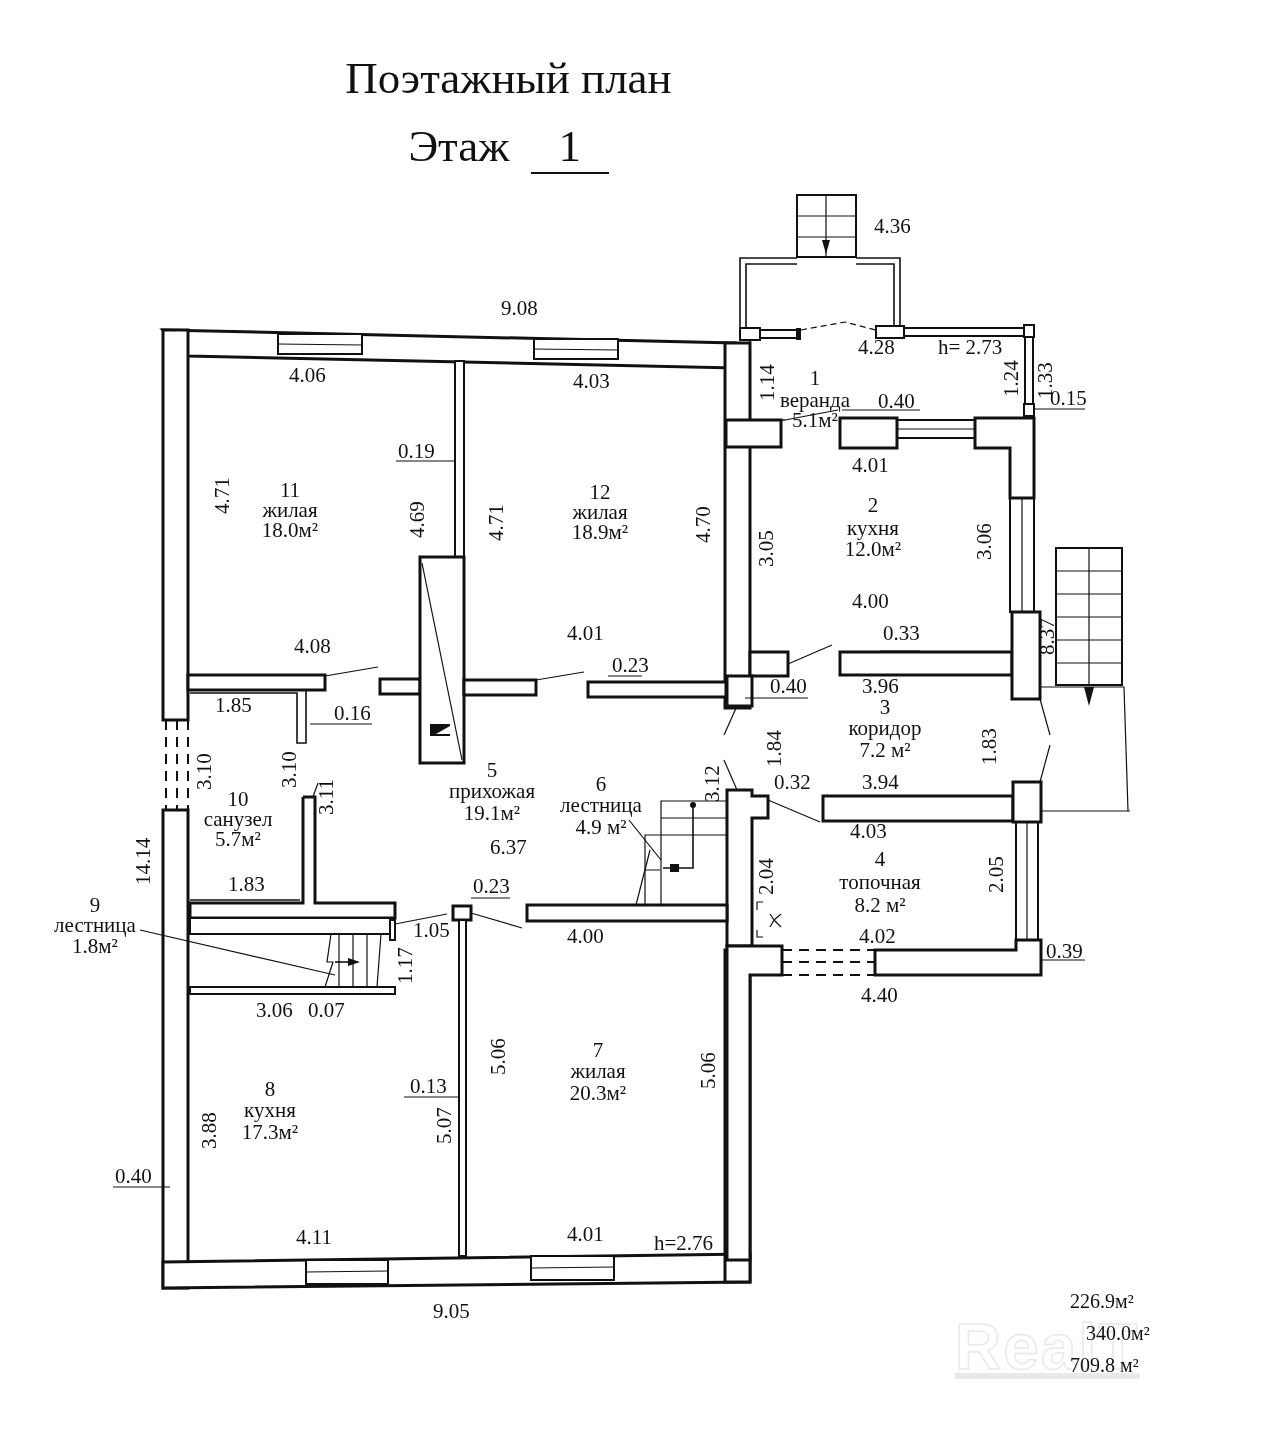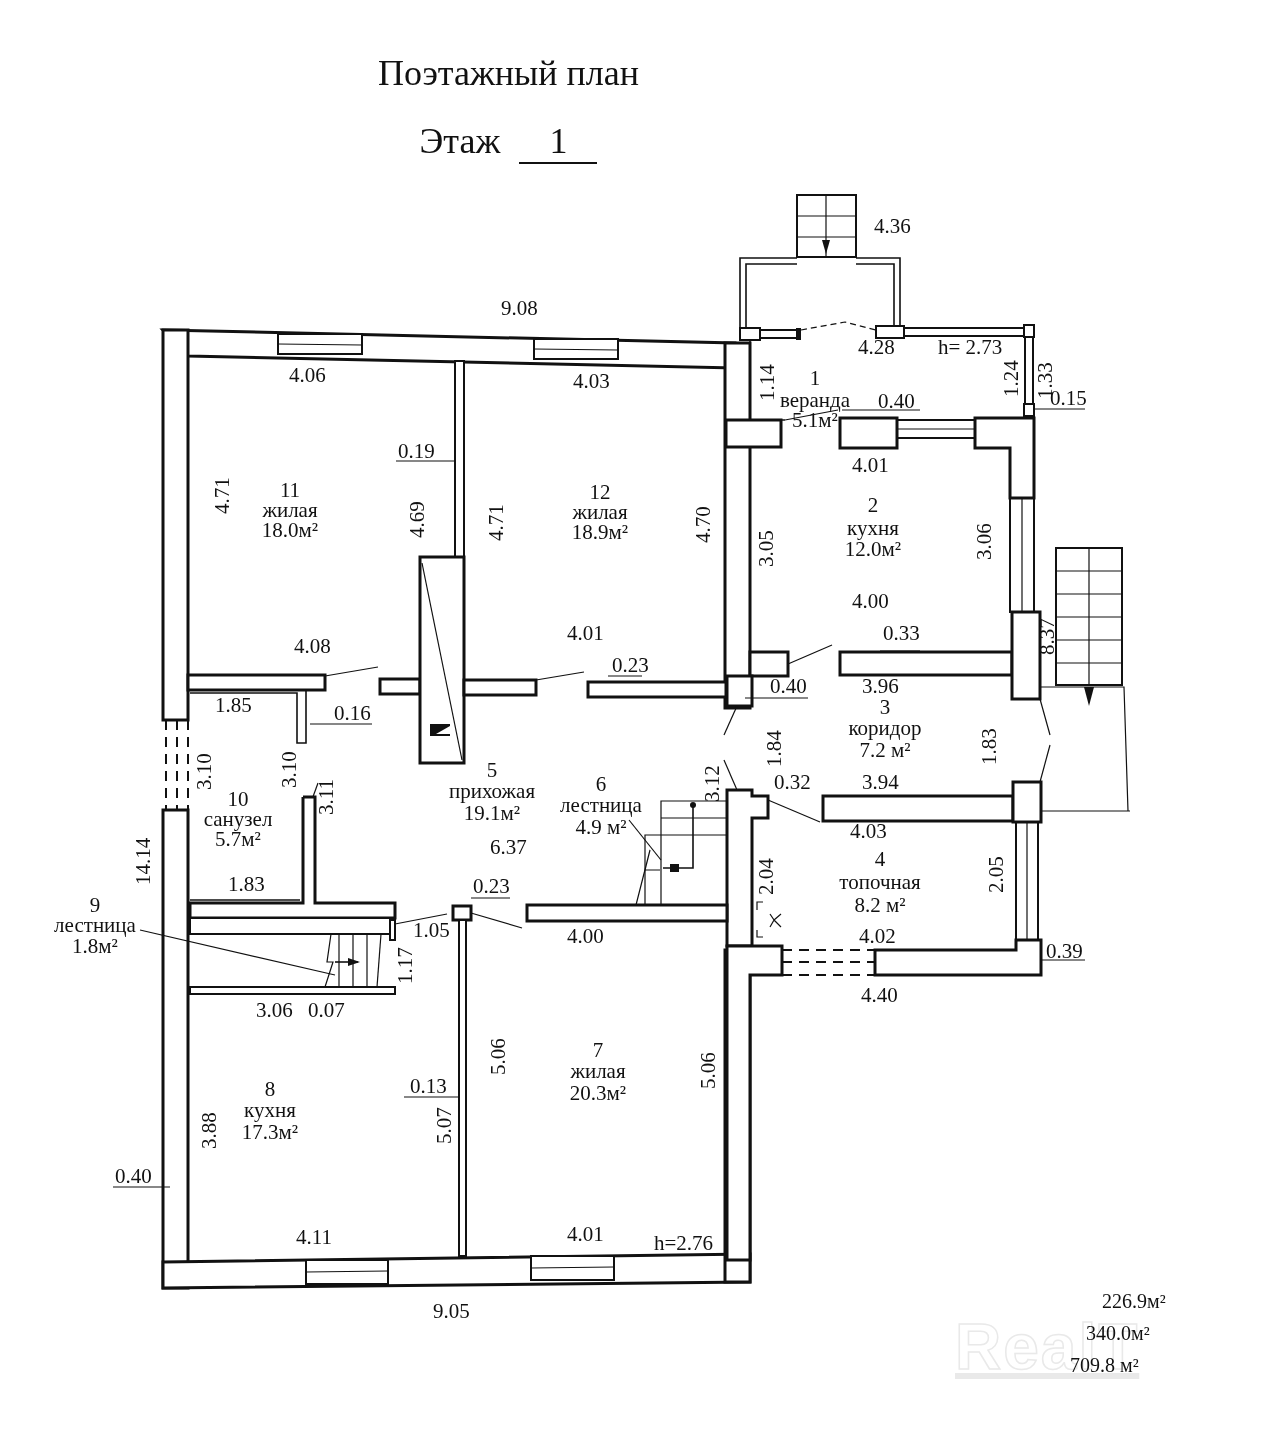--- a/index.html
+++ b/index.html
@@ -1,18 +1,18 @@
 <!DOCTYPE html>
 <html><head>
 <meta charset="utf-8">
 <style>
   html, body { margin: 0; padding: 0; background: #ffffff; }
   body { width: 1261px; height: 1432px; position: relative; overflow: hidden;
          font-family: "Liberation Serif", "DejaVu Serif", serif; color: #111; }
-  .title { position: absolute; left: 0; width: 1017px; text-align: center; font-size: 36px; }
+  .title { position: absolute; left: 0; width: 1017px; text-align: center; font-size: 45px; }
   #t1 { top: 52px; }
   #t2 { top: 120px; }
   #t2 .floor-num { display: inline-block; width: 78px; border-bottom: 2px solid #111; text-align: center; margin-left: 10px; }
   svg#plan { position: absolute; left: 0; top: 0; }
   svg text { font-family: "Liberation Serif", "DejaVu Serif", serif; fill: #111; }
   .w { fill: #fff; stroke: #111; stroke-width: 3; }
   .wt { fill: #fff; stroke: #111; stroke-width: 2; }
   .ln { stroke: #111; stroke-width: 1.6; fill: none; }
   .thin { stroke: #111; stroke-width: 1.2; fill: none; }
   .dash { stroke: #111; stroke-width: 2; stroke-dasharray: 10 7; fill: none; }
@@ -356,15 +356,15 @@
     <text class="dim" x="654" y="1250">h=2.76</text>
   </g>
 
   <g>
     <line class="ln" x1="188" y1="356" x2="188" y2="675"></line>
     <line class="ln" x1="188" y1="994" x2="188" y2="1262"></line>
   </g>
 </svg>
 
 <div class="wm">RealT</div>
-<div class="totals" style="top:1290px;margin-left:32px;">226.9м²</div>
+<div class="totals" style="top:1290px;">226.9м²</div>
 <div class="totals" style="top:1322px;margin-left:16px;">340.0м²</div>
 <div class="totals" style="top:1354px;">709.8 м²</div>
 
 </body></html>

